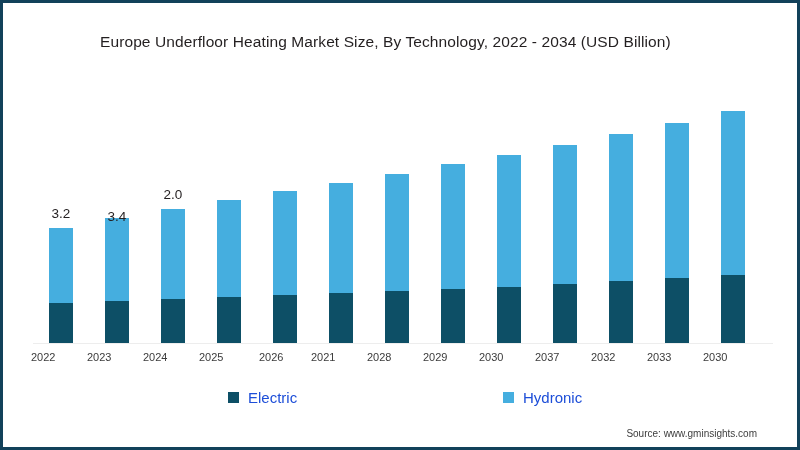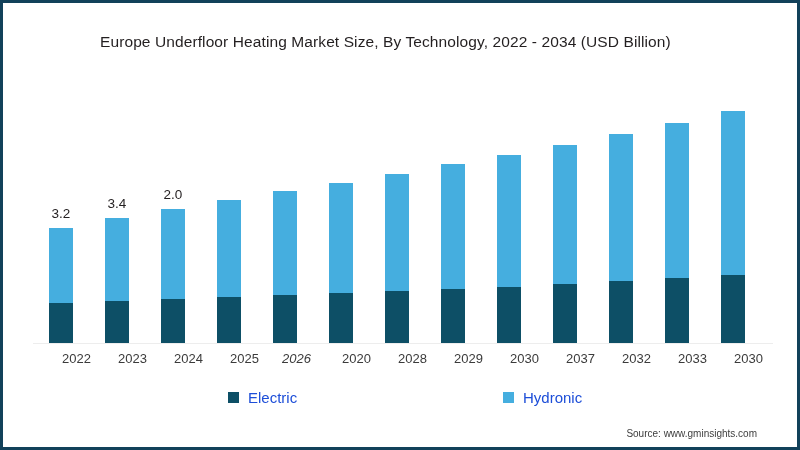--- a/index.html
+++ b/index.html
@@ -67,22 +67,22 @@
     left: 30px;
     top: 340px;
     width: 740px;
     height: 1px;
     background: #ededed;
   }
   .tick-label {
     position: absolute;
     top: 348px;
     width: 60px;
-    text-align: right;
-    font-size: 13px;
+    text-align: left;
+    font-size: 11px;
     color: #3b3b3b;
   }
   #legend {
     position: absolute;
     top: 386px;
     left: 0;
     width: 794px;
     height: 22px;
   }
   .legend-item {
@@ -169,33 +169,33 @@
             <div class="seg seg-hydronic" style="background: rgb(69, 174, 223); top: 0px; height: 155px;"></div>
             <div class="seg seg-electric" style="background: rgb(13, 79, 102); top: 155px; height: 65px;"></div>
           </div>
           <div class="bar-group" style="left: 718px; height: 232px;">
             <div class="seg seg-hydronic" style="background: rgb(69, 174, 223); top: 0px; height: 164px;"></div>
             <div class="seg seg-electric" style="background: rgb(13, 79, 102); top: 164px; height: 68px;"></div>
           </div>
         </div>
       <div id="labels-container">
           <div class="bar-value" style="left: 28px; top: 203px;">3.2</div>
-          <div class="bar-value" style="left: 84px; top: 193px;">3.4</div>
+          <div class="bar-value" style="left: 84px; top: 206px;">3.4</div>
           <div class="bar-value" style="left: 140px; top: 184px;">2.0</div>
         </div>
     </div>
 
     <div id="axis-line" style="background: rgb(237, 237, 237);"></div>
     <div id="ticks-container">
         <div class="tick-label" style="left: 28px;">2022</div>
         <div class="tick-label" style="left: 84px;">2023</div>
         <div class="tick-label" style="left: 140px;">2024</div>
         <div class="tick-label" style="left: 196px;">2025</div>
-        <div class="tick-label" style="left: 248px; font-style: italic;">2026</div>
-        <div class="tick-label" style="left: 308px;">2020</div>
+        <div class="tick-label" style="left: 256px;">2026</div>
+        <div class="tick-label" style="left: 308px;">2021</div>
         <div class="tick-label" style="left: 364px;">2028</div>
         <div class="tick-label" style="left: 420px;">2029</div>
         <div class="tick-label" style="left: 476px;">2030</div>
         <div class="tick-label" style="left: 532px;">2037</div>
         <div class="tick-label" style="left: 588px;">2032</div>
         <div class="tick-label" style="left: 644px;">2033</div>
         <div class="tick-label" style="left: 700px;">2030</div>
       </div>
 
     <div id="legend">

